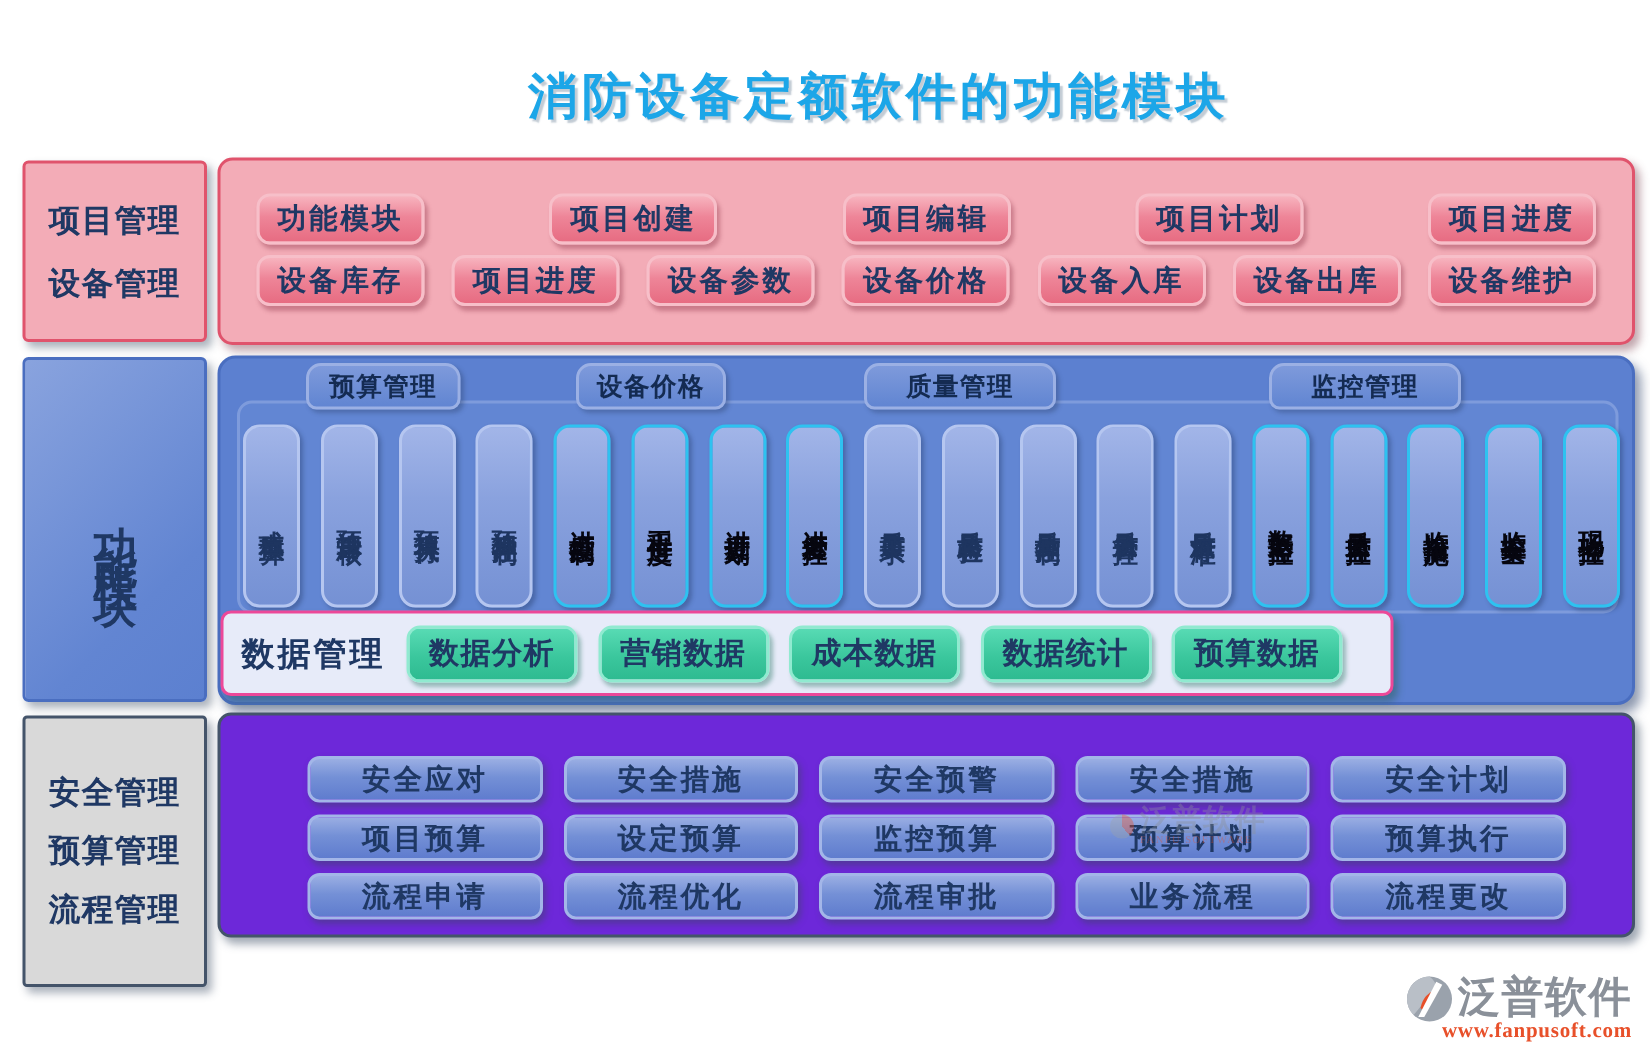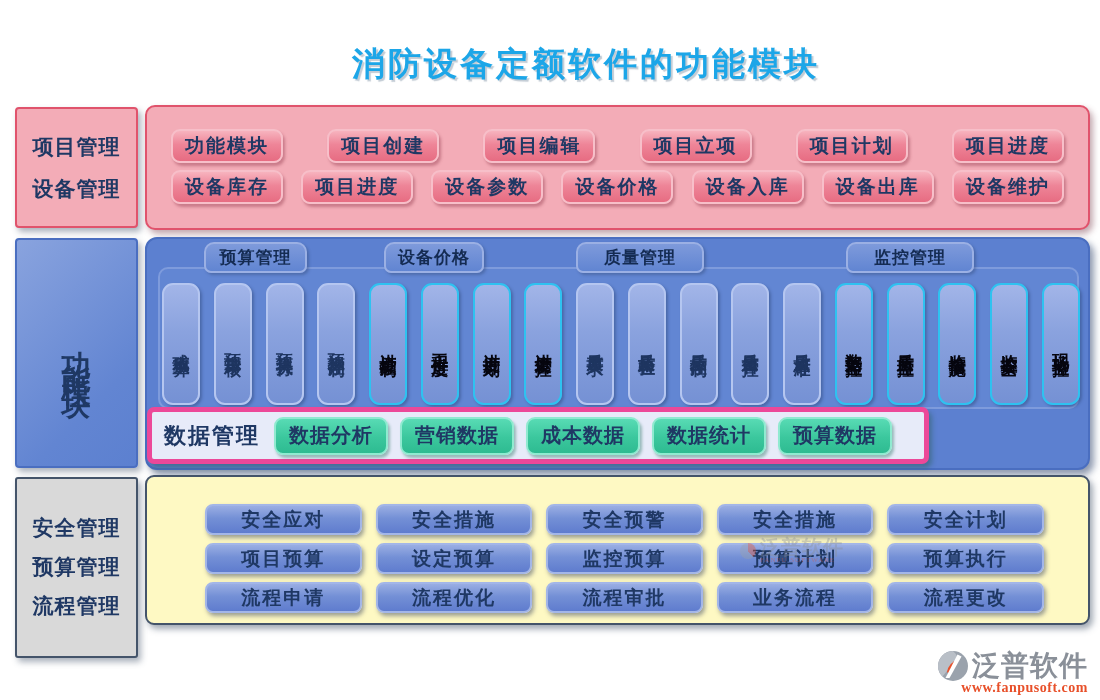--- a/index.html
+++ b/index.html
@@ -82,40 +82,40 @@
     border:2px solid #B5C6F0;
     display:flex; align-items:center; justify-content:center;
     writing-mode:vertical-rl; text-orientation:upright;
     font-size:17px; font-weight:bold; color:#1E3560; letter-spacing:2px; cursor:pointer;
     box-shadow:2px 2px 3px rgba(30,50,90,0.35);
   }
   .vbtn.highlight { border-color:#2EC2F0; color:#06060F; }
   
   .data-row {
     position:absolute; left:147px; top:407px; width:782px; height:57px;
-    background:#E7EBF9; border:5px solid #ec4899; border-radius:7px;
+    background:#E7EBF9; border:2px solid #ec4899; border-radius:7px;
     box-shadow:3px 4px 5px rgba(40,90,80,0.45);
     display:flex; align-items:center; padding:0 32px 0 12px;
   }
   .data-row .dlabel { font-size:22px; font-weight:bold; color:#1F3864; letter-spacing:2px; white-space:nowrap; }
   .data-btns { flex:1; display:flex; justify-content:space-between; margin-left:14px; }
   .green-btn {
     width:114px; height:38px; border-radius:9px;
     background:linear-gradient(180deg,#58DBB4 0%,#3BC79D 55%,#2EBB91 100%);
     border:2px solid #90EAD0;
     box-shadow:2px 3px 3px rgba(30,110,90,0.4);
     color:#1F3864; font-size:20px; font-weight:bold; letter-spacing:1px;
     display:flex; align-items:center; justify-content:center; cursor:pointer;
   }
   
   .gray-label { top:477px; height:181px; background:#D9D9D9; border:2px solid #44546A; border-radius:3px; }
   .gray-label .line { line-height:39px; }
   .gray-main {
     position:absolute; left:145px; top:475px; width:945px; height:150px;
-    background:#fef9c3; border:2px solid #44546A; border-radius:9px;
+    background:#6d28d9; border:2px solid #44546A; border-radius:9px;
     box-shadow:3px 4px 6px rgba(68,84,106,0.5);
     display:grid; grid-template-columns:repeat(5,1fr); gap:8px 14px;
     padding:27px 44px 14px 58px; align-items:center;
   }
   .gray-btn {
     height:31px; border-radius:8px;
     background:linear-gradient(180deg,#9AAEE3 0%,#7490D6 45%,#5F7CCE 100%);
     border:2px solid #A3B6E8;
     box-shadow:2px 3px 4px rgba(60,70,100,0.5);
     color:#1F3864; font-size:19px; font-weight:bold; letter-spacing:2px;
@@ -149,21 +149,20 @@
   <div class="side-label pink-label">
     <div class="line">项目管理</div>
     <div class="line">设备管理</div>
   </div>
   <div class="pink-main">
     <div class="pink-row">
 
     <div class="pink-btn">功能模块</div>
         <div class="pink-btn">项目创建</div>
         <div class="pink-btn">项目编辑</div>
-        <div class="pink-btn">项目立项</div>
         <div class="pink-btn">项目计划</div>
         <div class="pink-btn">项目进度</div>
       </div>
     <div class="pink-row">
 
     <div class="pink-btn">设备库存</div>
         <div class="pink-btn">项目进度</div>
         <div class="pink-btn">设备参数</div>
         <div class="pink-btn">设备价格</div>
         <div class="pink-btn">设备入库</div>

